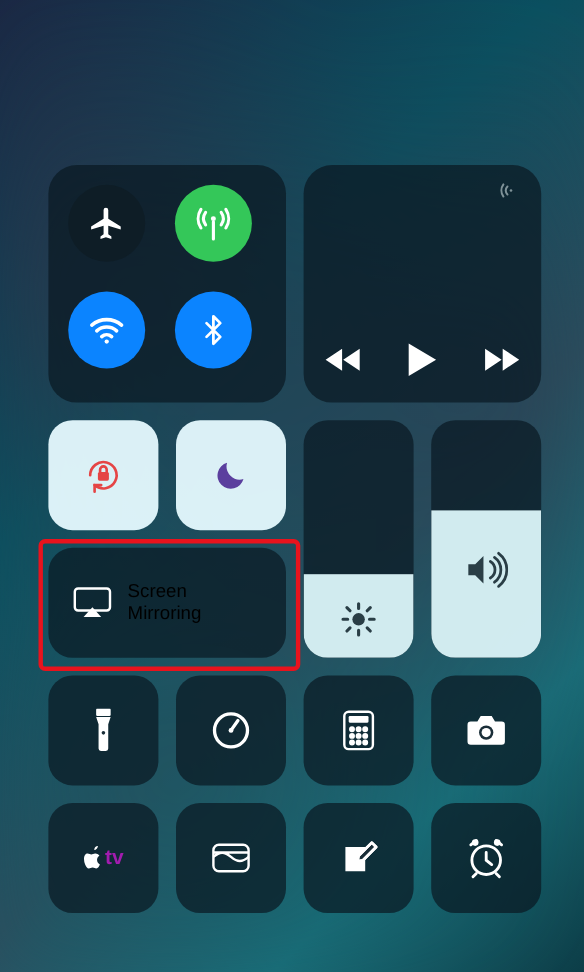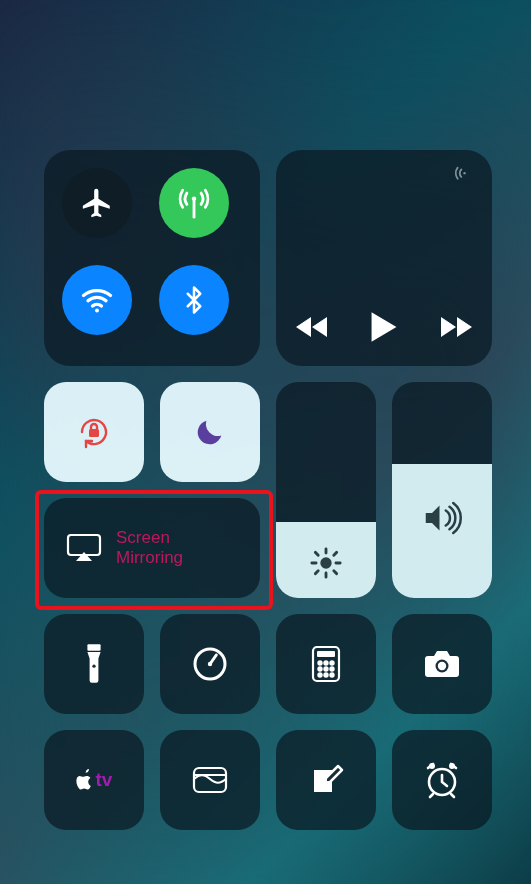--- a/index.html
+++ b/index.html
@@ -51,21 +51,21 @@
   position:absolute; left:0; right:0; bottom:0;
   background:rgba(220,245,250,0.95);
 }
 .slider .icon-wrap {
   position:absolute; left:0; right:0; display:flex; justify-content:center;
 }
 .scr-mirror {
   display:flex; align-items:center; gap:14px;
   padding-left:22px; justify-content:flex-start;
 }
-.scr-label { color:#be185d; font-size:17px; line-height:1.15; }
+.scr-label { color:#000000; font-size:17px; line-height:1.15; }
 .row-tile { border-radius:22px; }
 .highlight-box {
   position:absolute;
   border:4px solid #e8131d;
   border-radius:6px;
   pointer-events:none;
 }
 svg { display:block; }
 </style>
 </head>

